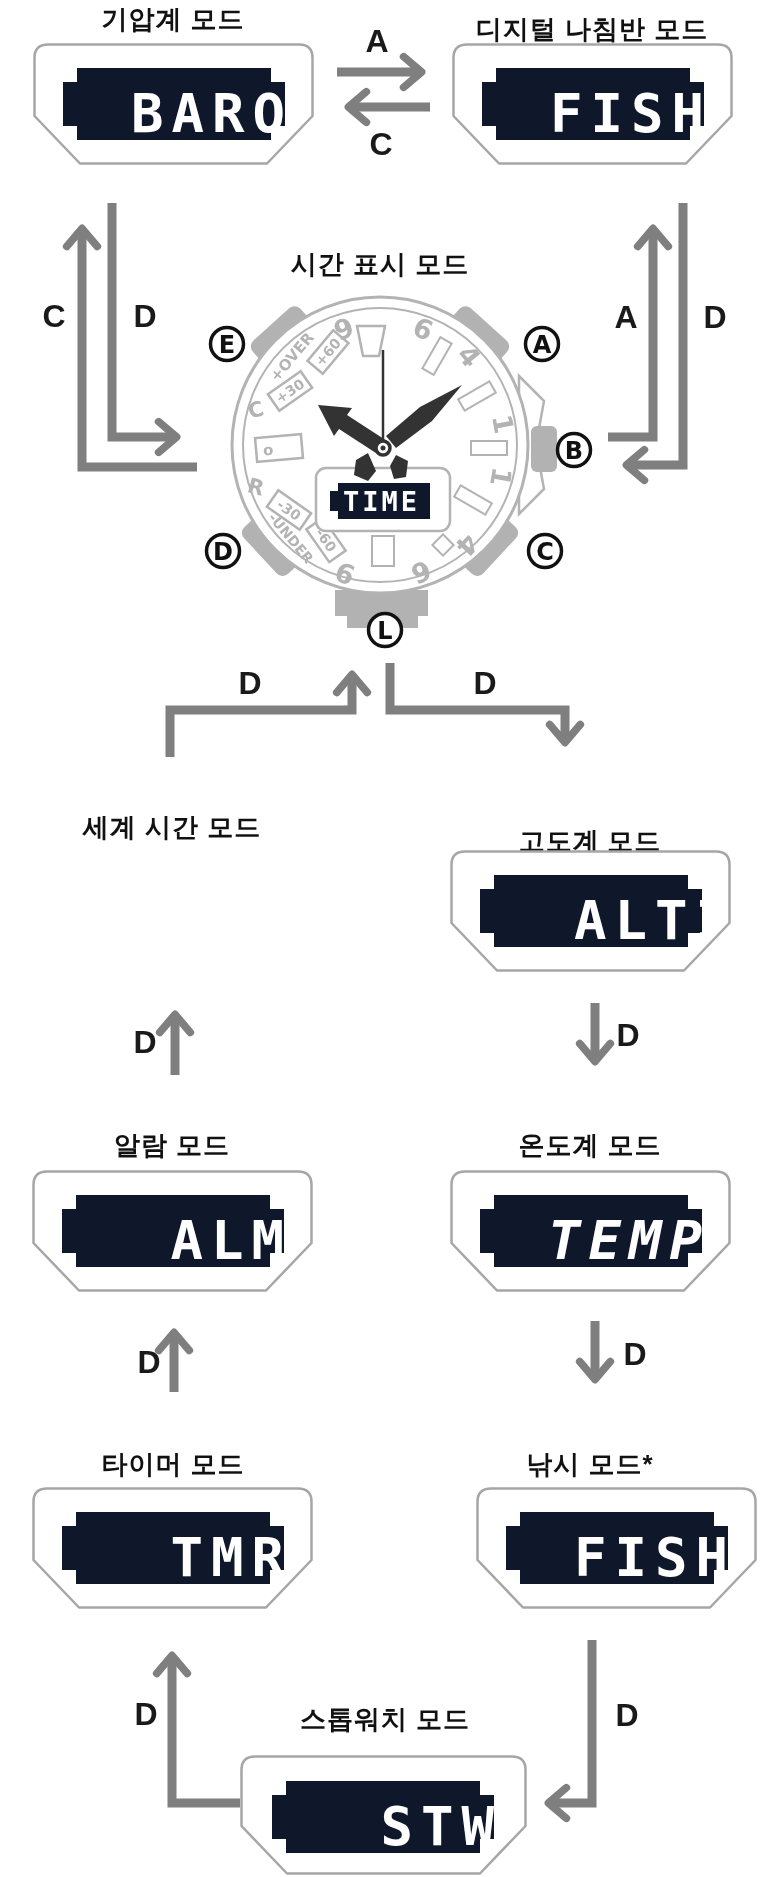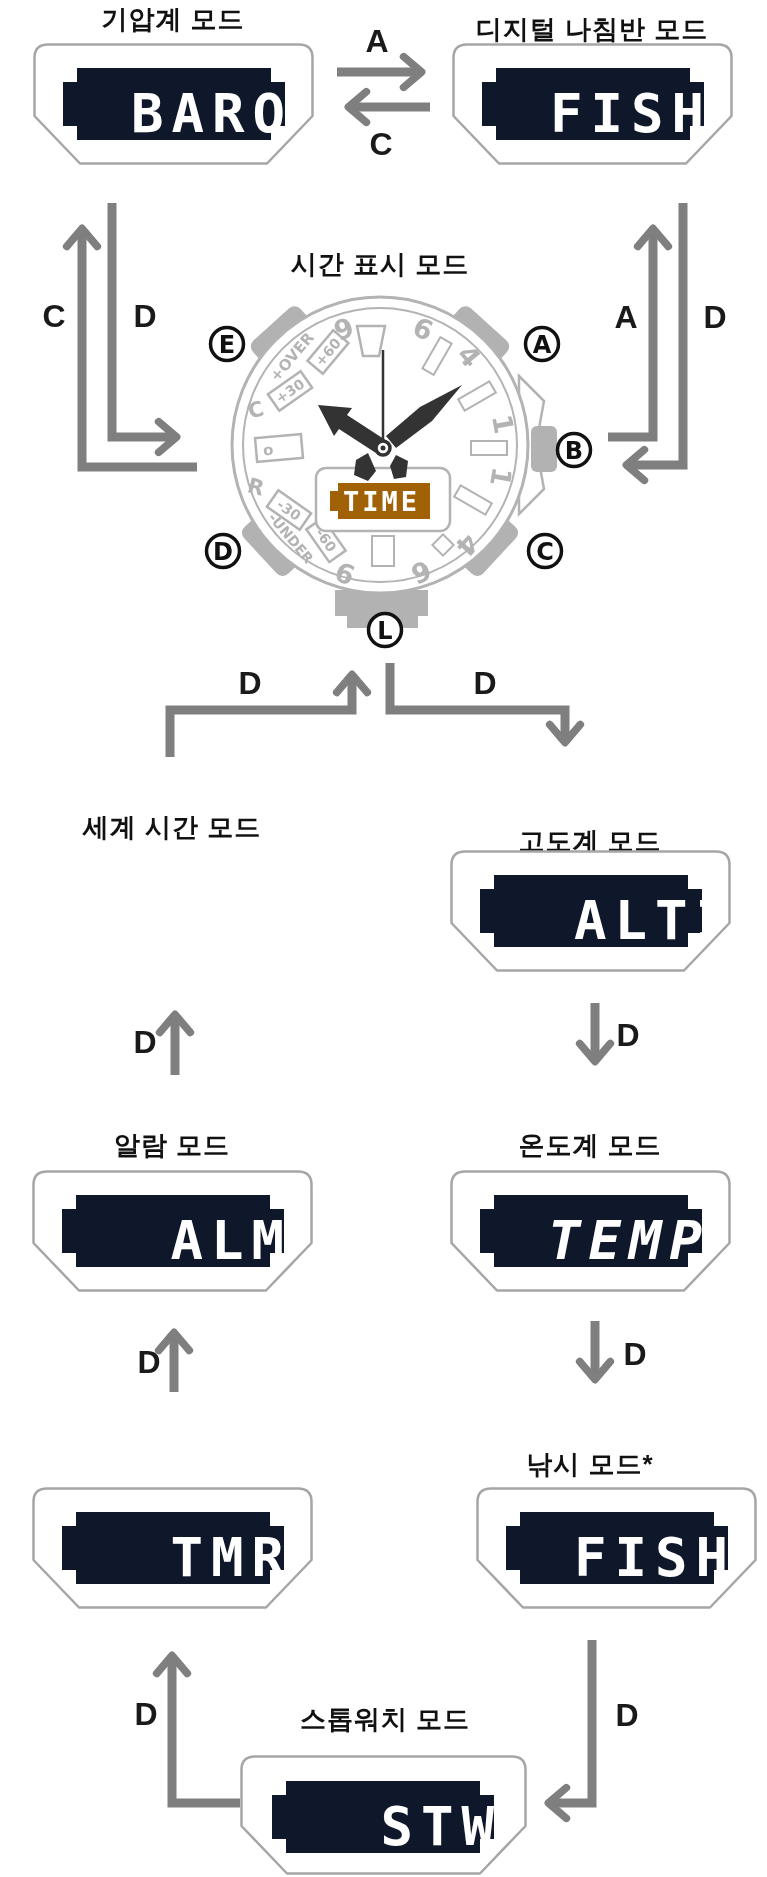--- a/index.html
+++ b/index.html
@@ -9,21 +9,21 @@
   .mode-label{width:300px;text-align:center;font-weight:bold;font-size:26px;color:#111;
               letter-spacing:1px;white-space:nowrap;}
   .panel{width:281px;height:122px;}
   .panel svg{display:block;}
   .pshape{fill:#fff;stroke:#a6a6a6;stroke-width:2.5;stroke-linejoin:round;}
   .lcd{position:absolute;width:222px;height:92px;background:#0f172a;
        display:flex;align-items:center;justify-content:flex-end;
        clip-path:polygon(0px 14px,14px 14px,14px 0px,208px 0px,208px 14px,222px 14px,222px 58px,208px 58px,208px 72px,14px 72px,14px 58px,0px 58px);}
   .lcd-text{font-family:"DejaVu Sans Mono","Liberation Mono",monospace;font-weight:bold;
             font-size:54px;color:#fff;letter-spacing:8px;margin-right:-8px;line-height:1;}
-  .lcd-sm{position:absolute;width:100px;height:36px;background:#a16207;
+  .lcd-sm{position:absolute;width:100px;height:36px;background:#0f172a;
           display:flex;align-items:center;justify-content:center;
           clip-path:polygon(0px 8px,8px 8px,8px 0px,100px 0px,100px 8px,108px 8px,108px 28px,100px 28px,100px 36px,8px 36px,8px 28px,0px 28px);}
   .lcd-sm-text{font-family:"DejaVu Sans Mono","Liberation Mono",monospace;font-weight:bold;
                font-size:27px;color:#fff;letter-spacing:3px;margin-right:-3px;line-height:1;}
   .letter{width:40px;height:36px;line-height:36px;text-align:center;
           font-size:32px;font-weight:600;color:#1a1a1a;}
   .ar{fill:none;stroke:#7f7f7f;stroke-width:9;stroke-linecap:butt;stroke-linejoin:miter;}
   .wline{fill:none;stroke:#b3b3b3;stroke-width:2.5;}
   .windex{fill:#fff;stroke:#b3b3b3;stroke-width:2;}
   .wnum{font-family:"DejaVu Sans",sans-serif;font-weight:bold;font-size:27px;fill:#b3b3b3;}
@@ -72,23 +72,24 @@
   <div class="abs letter" style="left:608px;top:1017px;">D</div>
   <div class="abs letter" style="left:129px;top:1344px;">D</div>
   <div class="abs letter" style="left:615px;top:1336px;">D</div>
   <div class="abs letter" style="left:126px;top:1696px;">D</div>
   <div class="abs letter" style="left:607px;top:1697px;">D</div>
 
   <div class="abs mode-label" style="left:23px;top:2px;">기압계 모드</div>
   <div class="abs mode-label" style="left:442px;top:12px;">디지털 나침반 모드</div>
   <div class="abs mode-label" style="left:230px;top:247px;">시간 표시 모드</div>
   <div class="abs mode-label" style="left:22px;top:810px;">세계 시간 모드</div>
-  <div class="abs mode-label" style="left:440px;top:824px;">고도계 모드</div>
+  <div class="abs mode-label" style="left:440px;top:824px;font-family:Liberation Serif, serif;">고도계 모드</div>
   <div class="abs mode-label" style="left:22px;top:1128px;">알람 모드</div>
   <div class="abs mode-label" style="left:440px;top:1128px;">온도계 모드</div>
+  <div class="abs mode-label" style="left:23px;top:1447px;">타이머 모드</div>
   <div class="abs mode-label" style="left:235px;top:1702px;">스톱워치 모드</div>
   <div class="abs mode-label" style="left:440px;top:1447px;">낚시 모드*</div>
 
   <div class="abs panel" style="left:33px;top:43px;">
     <svg width="281" height="122" viewBox="0 0 281 122">
       <path class="pshape" d="M15 1.5 H266 Q279.5 1.5 279.5 15 V73 L234 120.5 H47 L1.5 73 V15 Q1.5 1.5 15 1.5 Z"></path>
     </svg>
     <div class="lcd" style="left:30px;top:25px;">
       <span class="lcd-text">BARO</span>
     </div>

